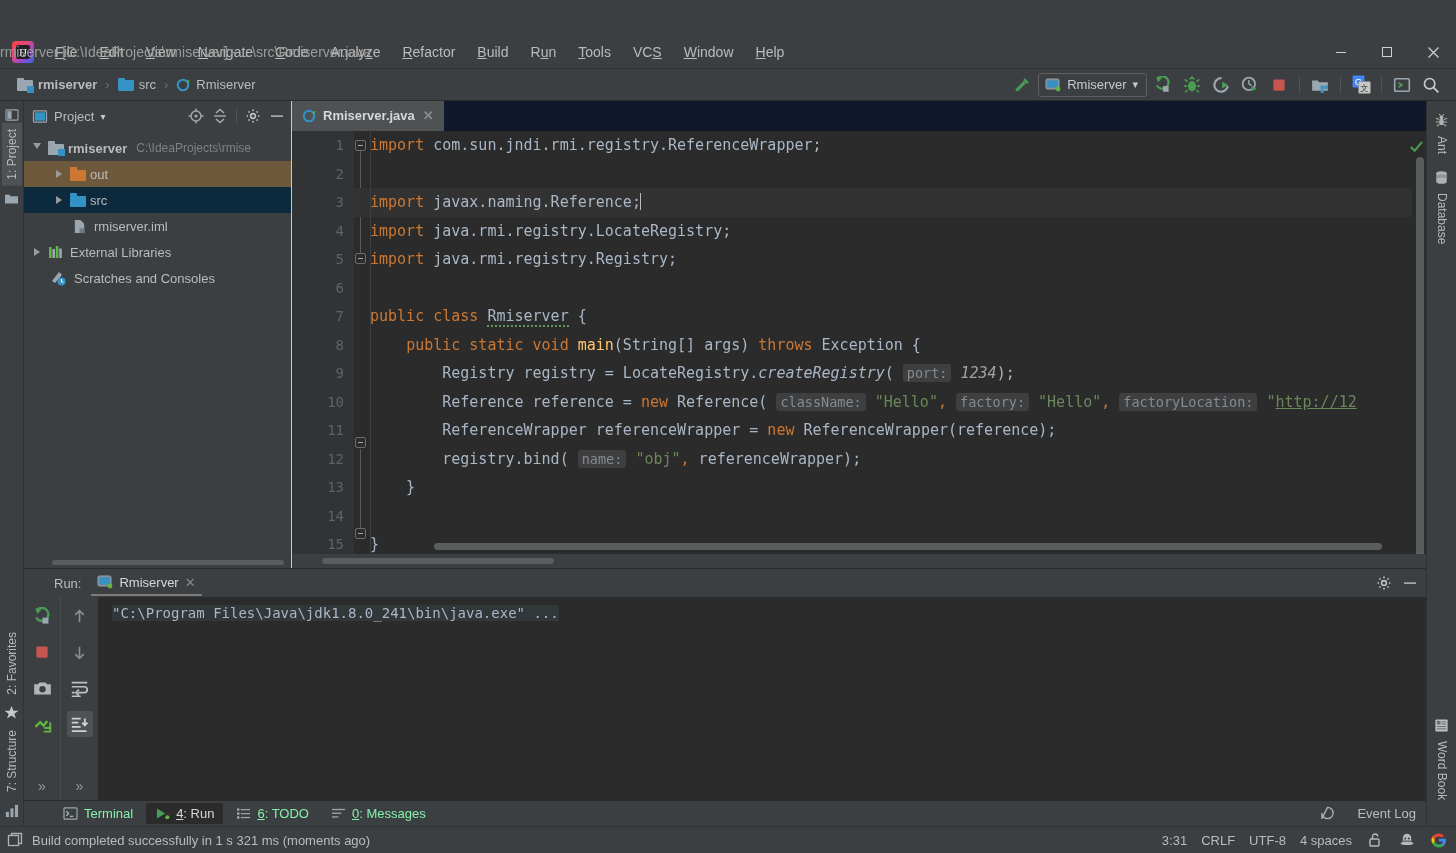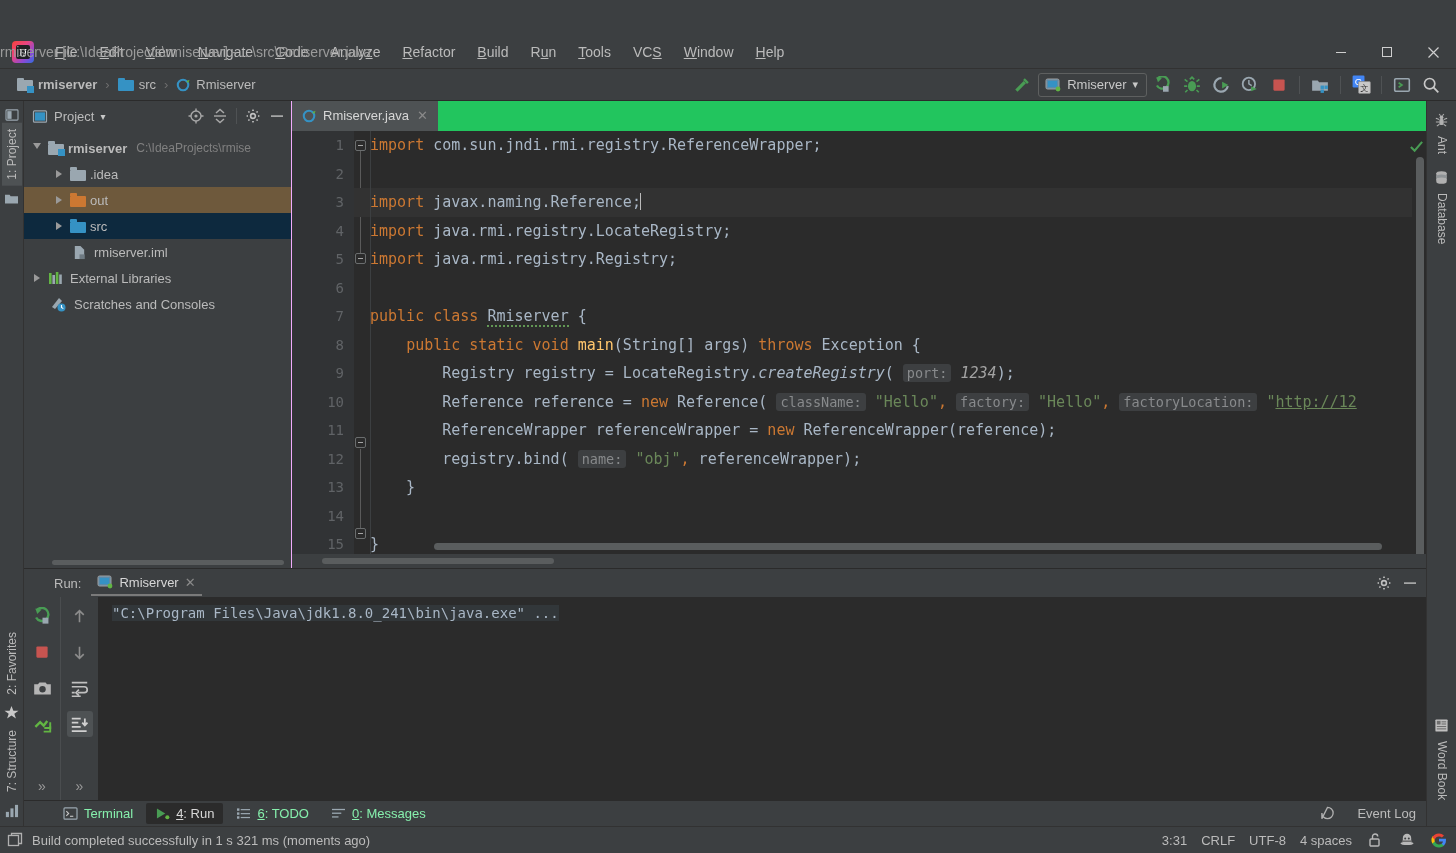--- a/index.html
+++ b/index.html
@@ -83,21 +83,21 @@
   .fi { width:16px; height:14px; position:relative; flex:0 0 16px; }
   .fi .tab { position:absolute; left:0; top:0; width:7px; height:3px; border-radius:1px 1px 0 0; }
   .fi .bd { position:absolute; left:0; top:2.5px; width:16px; height:11px; border-radius:1px; }
   .fi.blue .tab, .fi.blue .bd { background:#3592c4; }
   .fi.orange .tab, .fi.orange .bd { background:#cc7832; }
   .fi.grey .tab, .fi.grey .bd { background:#9aa7b0; }
   .fi .dot { position:absolute; right:-1px; bottom:-1px; width:7px; height:7px; background:#3592c4; }
 
   
   .editorwrap { flex:1; display:flex; flex-direction:column; min-width:0; background:#2b2b2b; }
-  .tabsrow { height:30px; background:#22c55e; display:flex; align-items:flex-end; flex:0 0 30px; }
+  .tabsrow { height:30px; background:#0f172a; display:flex; align-items:flex-end; flex:0 0 30px;font-weight:bold; }
   .etab { height:30px; display:flex; align-items:center; gap:6px; padding:0 8px 0 10px;
           background:#4e5254; color:#d7d7d7; font-size:13px; border-bottom:2px solid #4e5254; }
   .etab .x { color:#8a8a8a; font-size:13px; padding:0 2px; }
   .editor { flex:1; position:relative; overflow:hidden; display:flex; background:#2b2b2b; }
   .gutter { width:62px; background:#313335; flex:0 0 62px; position:relative; }
   .gl { height:28.5px; line-height:28.5px; text-align:right; padding-right:10px;
         color:#606366; font-family:"DejaVu Sans Mono", monospace; font-size:14px; position:relative; }
   .fold { width:11px;height:11px;border:1px solid #6a6d6e;border-radius:2px; position:relative; background:#313335;}
   .fold:after { content:""; position:absolute; left:2px; top:4px; width:5px; height:1px; background:#a5a5a5; }
   .codearea { flex:1; position:relative; overflow:hidden; }
@@ -398,30 +398,20 @@
                   <span class="arrow open"></span>
                 </span>
               <span class="fi grey">
                   <span class="tab"></span>
                   <span class="bd"></span>
                   <span class="dot"></span>
                 </span>
               <span class="tlabel b">rmiserver</span>
               <span class="tpath">C:\IdeaProjects\rmise</span>
             </div>
-            <div class="trow" style="padding-left:28px;">
-              <span class="tw">
-                  <span class="arrow"></span>
-                </span>
-              <span class="fi grey">
-                  <span class="tab"></span>
-                  <span class="bd"></span>
-                </span>
-              <span class="tlabel">.idea</span>
-            </div>
             <div class="trow sel-out" style="padding-left:28px;">
               <span class="tw">
                   <span class="arrow"></span>
                 </span>
               <span class="fi orange">
                   <span class="tab"></span>
                   <span class="bd"></span>
                 </span>
               <span class="tlabel">out</span>
             </div>

